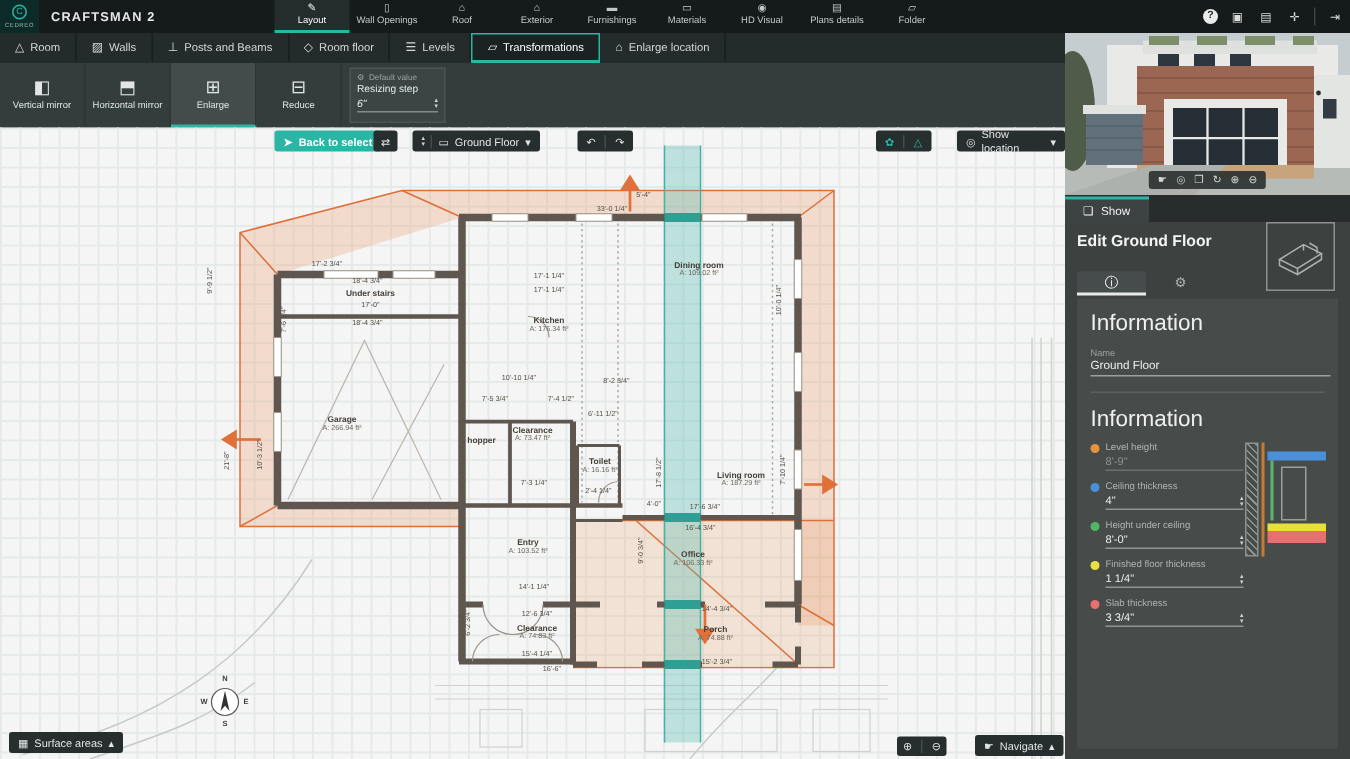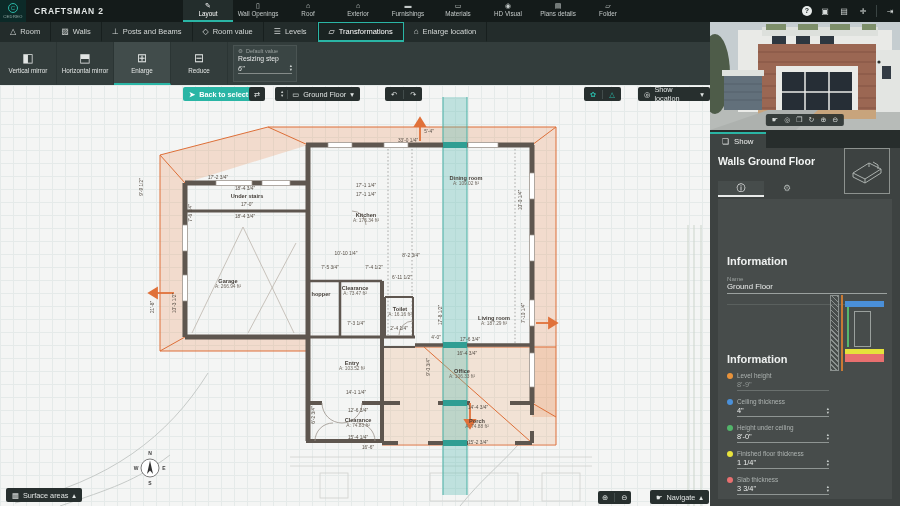--- a/index.html
+++ b/index.html
@@ -74,21 +74,21 @@
   #preview-tools span { color:#d5d9d7; font-size:7px; }
   #level-tabbar { width:190px; height:18px; background:#272d2c; }
   #level-tab { display:inline-flex; align-items:center; gap:5px; height:18px; padding:0 12px; background:#3d4342; border-top:2px solid #2ab5a5; color:#eef0ef; font-size:7.8px; }
   #panel-body { padding:7px 8px 0 8px; position:relative; height:358px; }
   #edit-title { color:#f3f5f4; font-size:10.5px; font-weight:bold; }
   #iso-box { position:absolute; right:10px; top:0px; width:46px; height:46px; border:1px solid #8d928f; }
   #panel-tabs { display:flex; margin-top:14px; }
   .ptab { width:46px; height:16px; display:flex; align-items:center; justify-content:center; color:#aeb4b2; font-size:9px; border-bottom:2px solid transparent; }
   .ptab.active { color:#fff; border-bottom-color:#e8eae9; background:#464c4b; }
   #section { background:#474c4b; margin-top:2px; height:300px; padding:8px 9px; position:relative; }
-  .sec-h { color:#eef0ef; font-size:11px; font-weight:bold;margin-top:48px; }
+  .sec-h { color:#eef0ef; font-size:15px; font-weight:normal; }
   #name-label { font-size:6.2px; color:#9ba19f; margin-top:8px; }
   #name-value { font-size:7.8px; color:#eceeed; border-bottom:1px solid #9ba19f; padding-bottom:2px; width:160px; }
   #sec-div { border-top:1px solid #5a605e; margin:10px 0 9px 0; }
   .drow { margin-top:7px; width:108px; }
   .drow .l1 { display:flex; align-items:center; gap:4px; }
   .drow .dot { width:6px; height:6px; border-radius:50%; }
   .drow .dl { font-size:6.4px; color:#adb3b1; white-space:nowrap; }
   .drow .l2 { display:flex; align-items:center; justify-content:space-between; border-bottom:1px solid #8f9593; width:92px; margin-left:10px; padding:1px 0; }
   .drow .dval { font-size:7.4px; color:#eceeed; }
   .drow.readonly .l2 { border-bottom-color:#6a706e; }
@@ -169,21 +169,21 @@
       <div class="t2">
         <span class="t2i">▨</span>
         <span>Walls</span>
       </div>
       <div class="t2">
         <span class="t2i">⊥</span>
         <span>Posts and Beams</span>
       </div>
       <div class="t2">
         <span class="t2i">◇</span>
-        <span>Room value</span>
+        <span>Room floor</span>
       </div>
       <div class="t2">
         <span class="t2i">☰</span>
         <span>Levels</span>
       </div>
       <div class="t2 active">
         <span class="t2i">▱</span>
         <span>Transformations</span>
       </div>
       <div class="t2">
@@ -484,21 +484,21 @@
     </div>
 
     <div id="level-tabbar">
       <span id="level-tab">
         <span>❏</span>
         <span>Show</span>
       </span>
     </div>
 
     <div id="panel-body">
-      <div id="edit-title">Walls Ground Floor</div>
+      <div id="edit-title">Edit Ground Floor</div>
       <div id="iso-box">
         <svg width="44" height="44" viewBox="0 0 44 44">
           <g stroke="#aab0ad" stroke-width="1" fill="none">
             <path d="M8,24 L24,14 L36,20 L20,30 Z"></path>
             <path d="M8,24 V28 L20,34 V30 M36,20 V24 L20,34 M24,14 V18"></path>
             <path d="M28,13 L33,16 L33,20"></path>
           </g>
         </svg>
       </div>
       <div id="panel-tabs">

